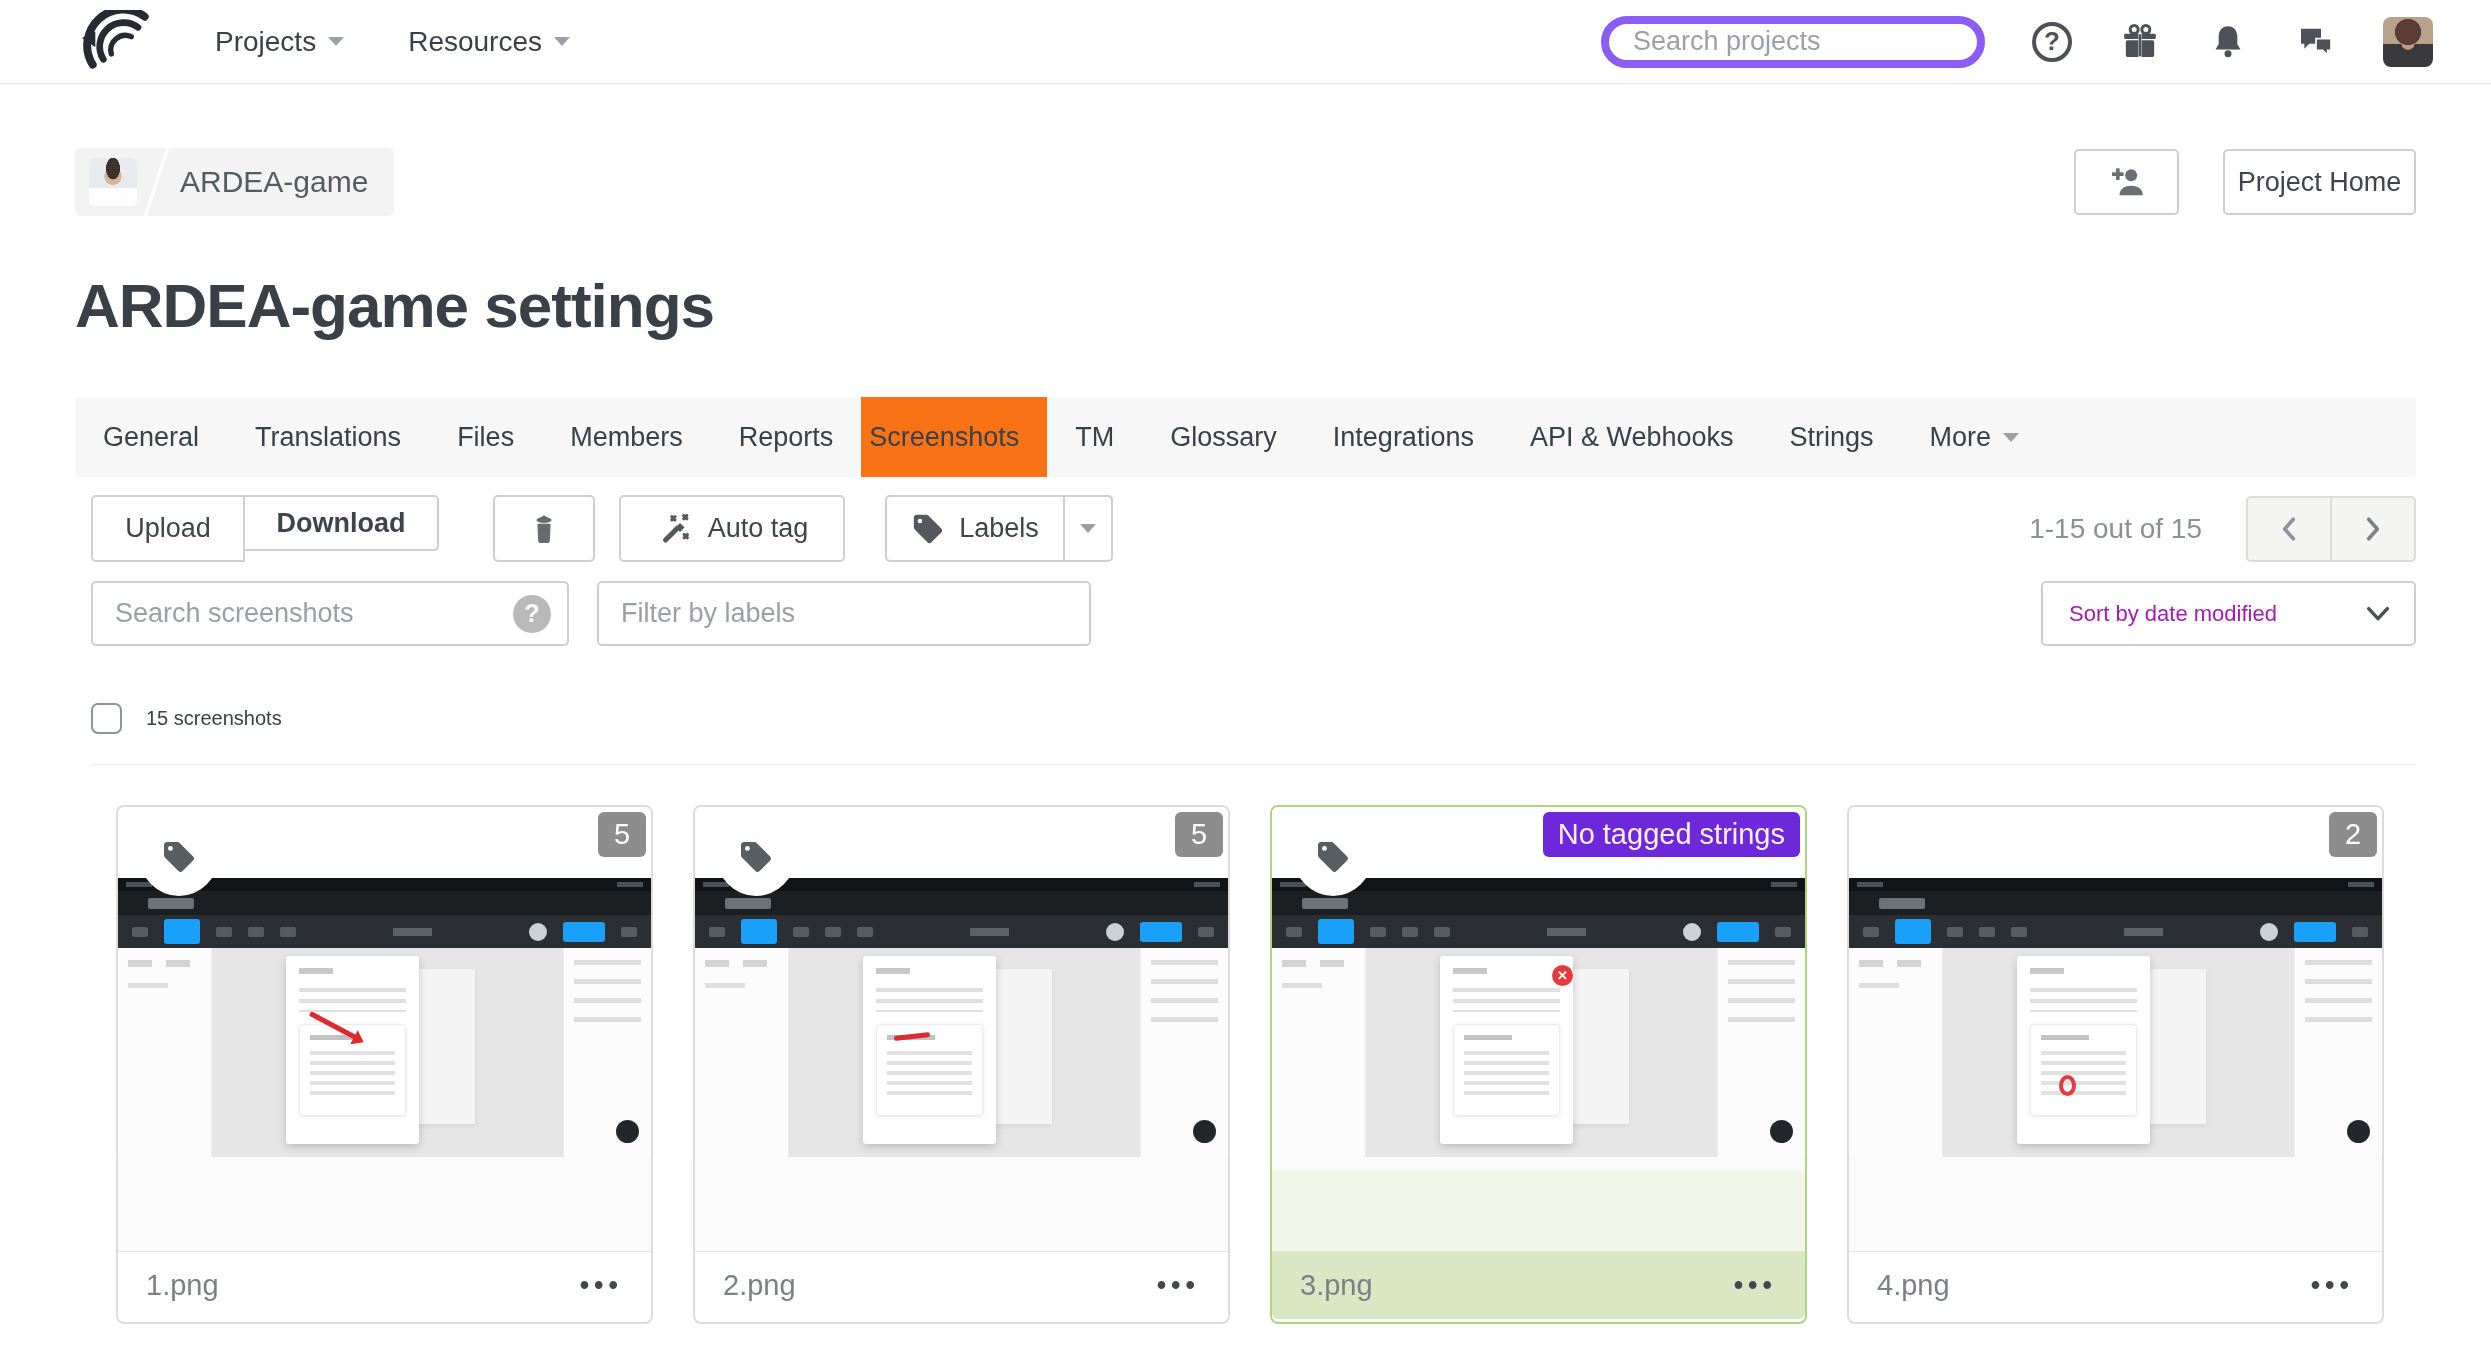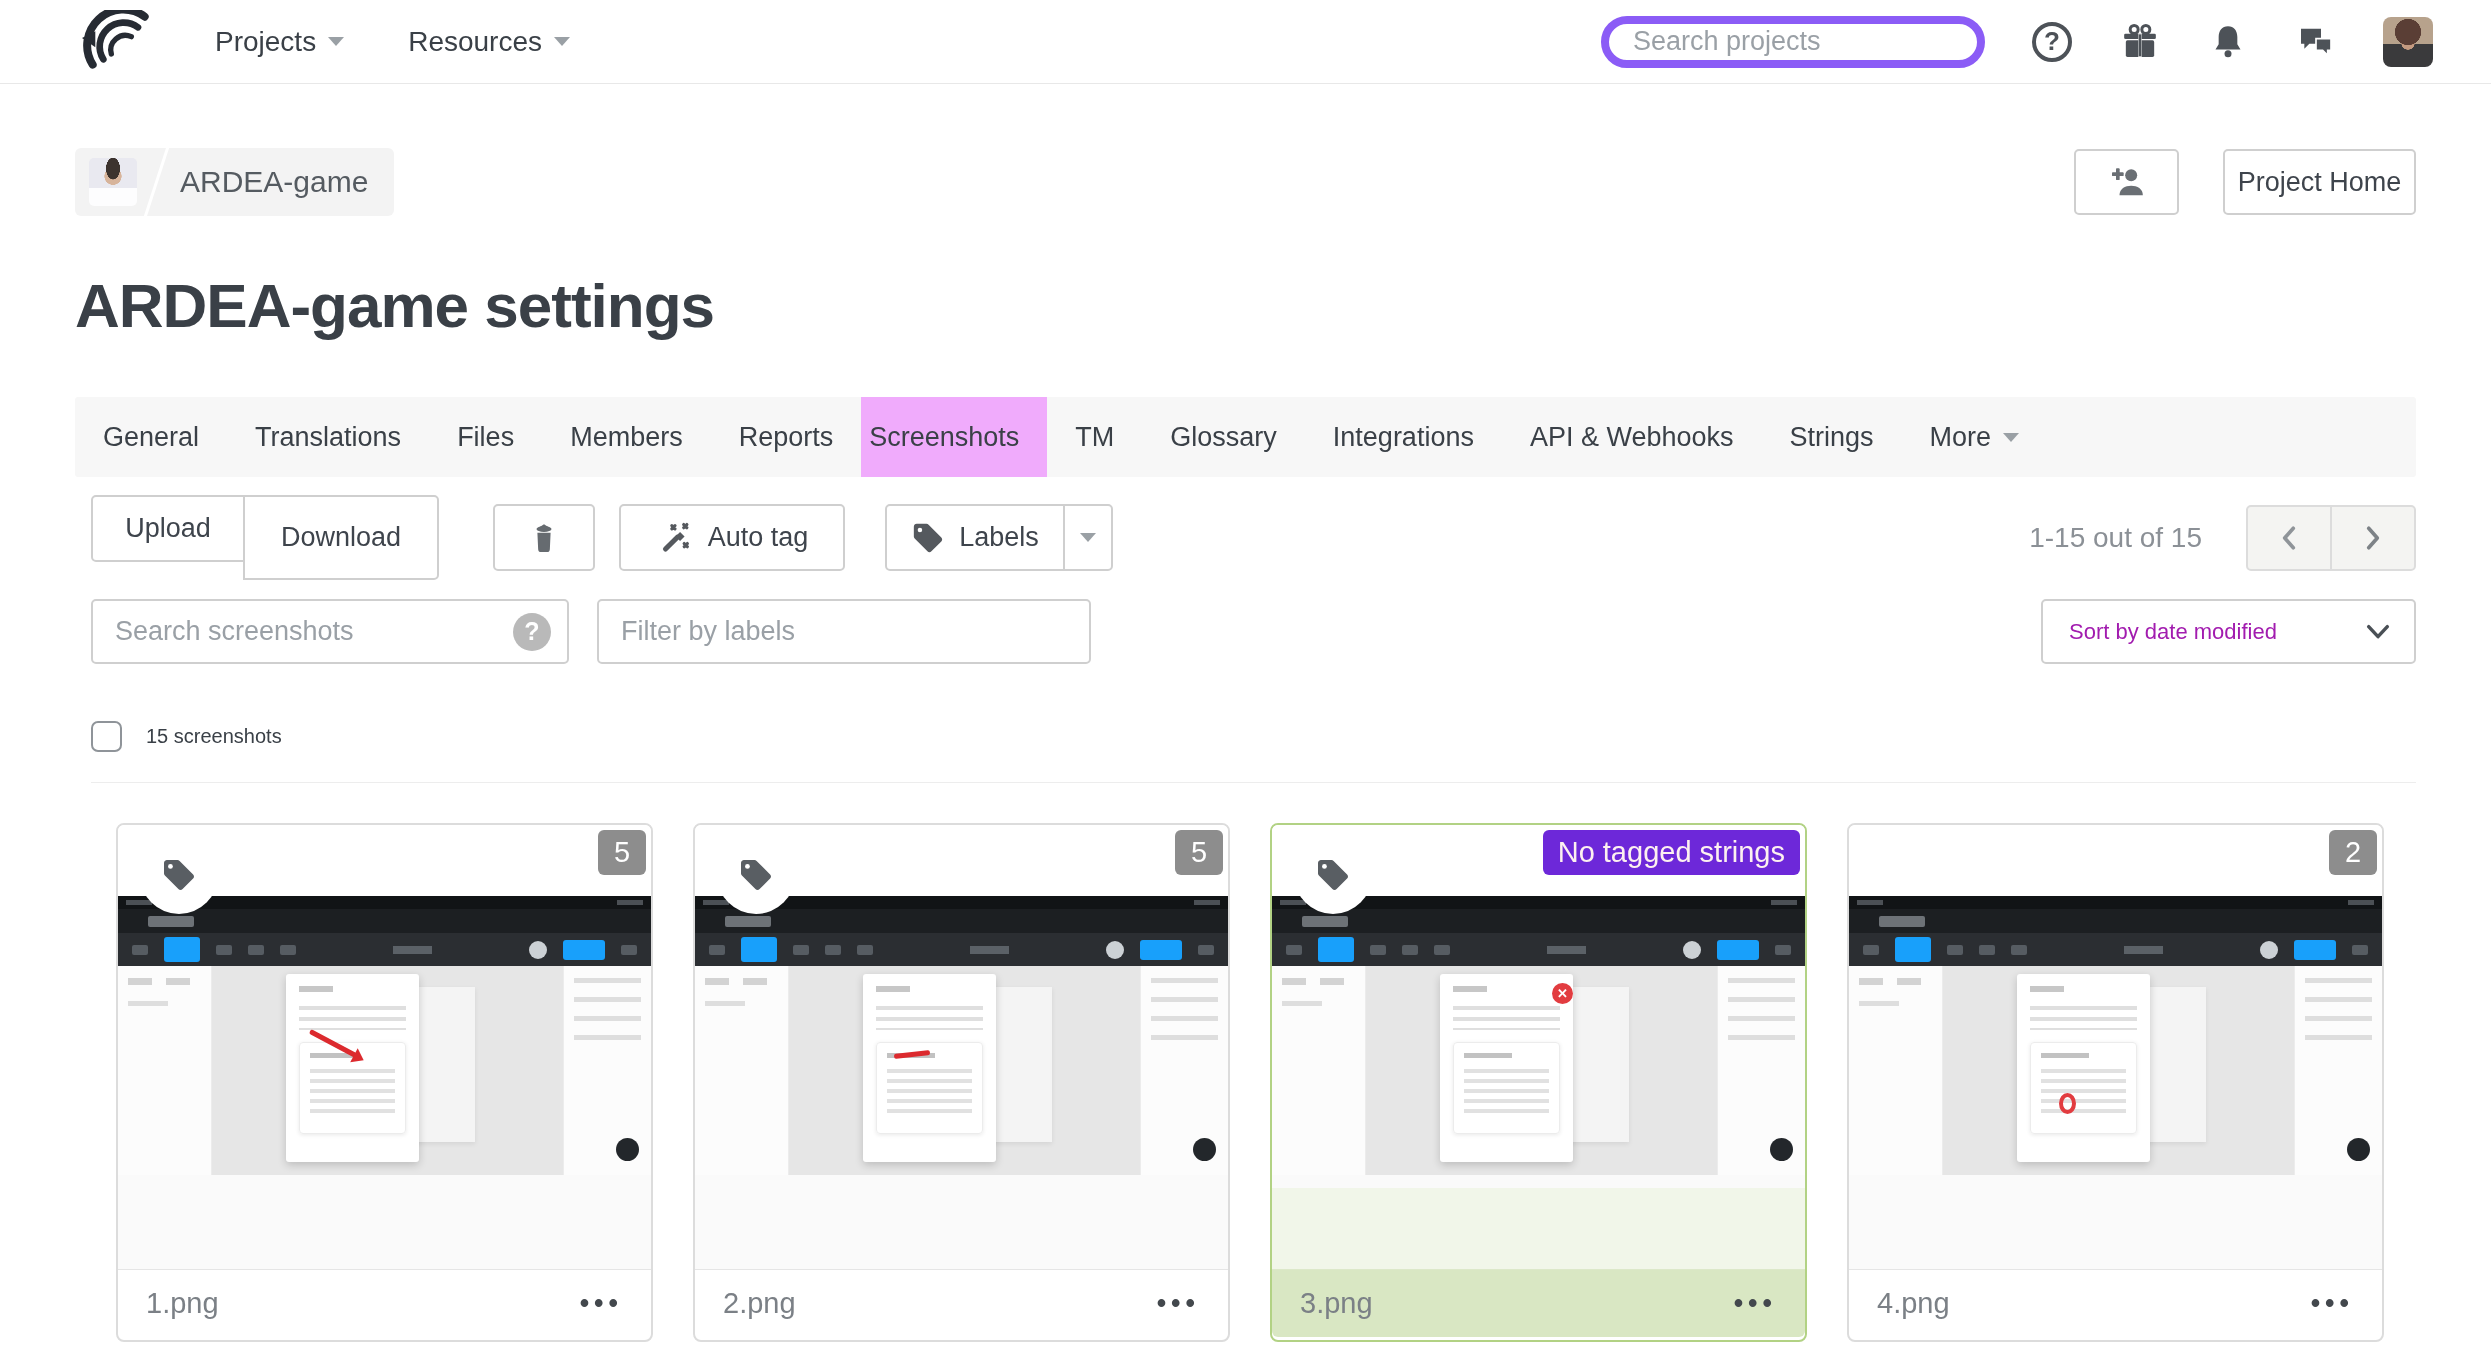--- a/index.html
+++ b/index.html
@@ -46,30 +46,30 @@
     font-family:inherit; }
   .btn-invite { width:105px; height:66px; }
   .btn-home { width:193px; height:66px; }
 
   
   .page-title { margin:54px 75px 0; font-size:62px; font-weight:bold; color:#3a4047; letter-spacing:-1px; }
 
   
   .tabs-bar { margin:56px 75px 0; height:80px; background:#f7f7f7; display:flex; align-items:stretch; border-radius:3px; }
   .tab { display:flex; align-items:center; gap:12px; padding:0 28px; font-size:27px; color:#3a4047; cursor:pointer; }
-  .tab.active { background:#f0abfc;padding-left:8px; }
+  .tab.active { background:#f97316;padding-left:8px; }
 
   
   .toolbar { margin:18px 75px 0 91px; display:flex; align-items:center; }
   .btn-group { display:flex; }
   .btn-group .btn { border-radius:0; margin-left:-2px; }
   .btn-group .btn:first-child { border-radius:5px 0 0 5px; margin-left:0; }
   .btn-group .btn:last-child { border-radius:0 5px 5px 0; }
   .btn-upload { width:154px; height:67px; }
-  .btn-download { width:196px; height:85px; }
+  .btn-download { width:196px; height:56px;font-weight:bold; }
   .btn-trash { width:102px; height:67px; margin-left:54px; }
   .btn-autotag { width:226px; height:67px; margin-left:24px; gap:14px; }
   .labels-group { margin-left:40px; }
   .btn-labels { width:180px; height:67px; gap:14px; }
   .btn-labels-caret { width:50px; height:67px; }
   .toolbar-right { margin-left:auto; display:flex; align-items:center; gap:44px; }
   .range-text { font-size:28px; color:#8b9096; }
   .pager { display:flex; }
   .pager .btn { background:#f4f4f2; border-color:#dcdcdc; width:86px; height:66px; }
 

